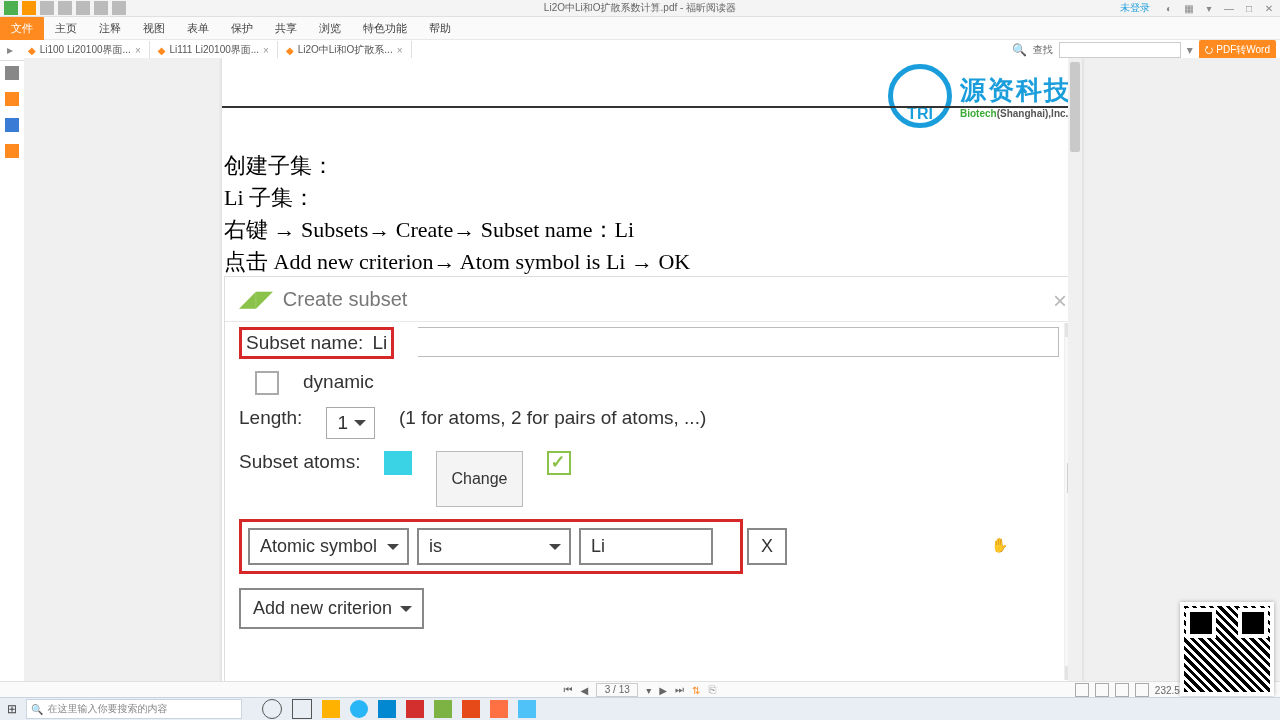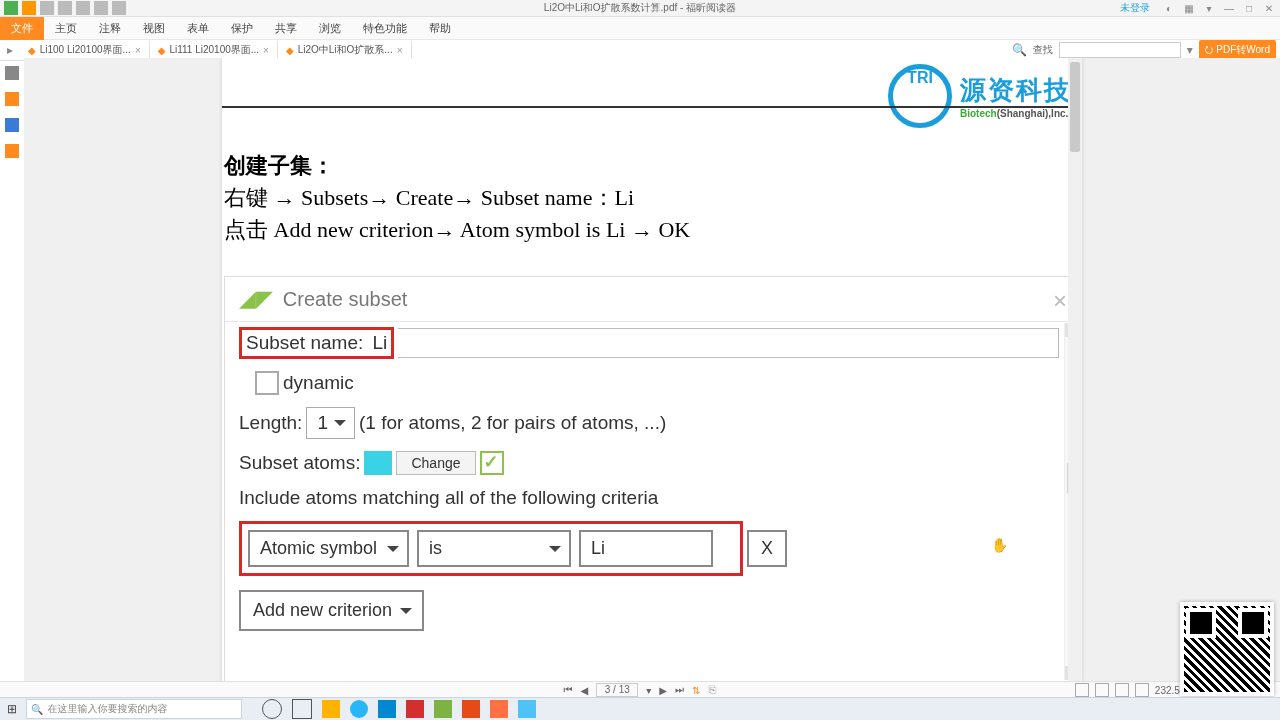--- a/index.html
+++ b/index.html
@@ -28,54 +28,54 @@
 .sidestrip{position:absolute;left:0;top:60px;width:24px;display:flex;flex-direction:column;gap:12px;align-items:center;padding-top:6px}
 .sidestrip .sq{width:14px;height:14px}
 
 
 .viewport{position:absolute;left:24px;right:0;top:58px;bottom:38px;background:#f0f0f0;overflow:hidden}
 .page{position:absolute;left:50%;transform:translateX(-50%);top:0;width:860px;background:#fff;height:100%;box-shadow:0 0 4px rgba(0,0,0,.15)}
 .page-inner{padding:0 40px 0 0;position:relative}
 
 
 .logo-wrap{position:absolute;right:10px;top:6px;display:flex;align-items:center;gap:8px}
-.logo-circ{width:54px;height:54px;border:5px solid #1a9edb;border-radius:50%;display:flex;align-items:flex-start;justify-content:center;font-weight:bold;color:#1a9edb;font-size:16px;position:relative;background:#fff}
+.logo-circ{width:54px;height:54px;border:5px solid #1a9edb;border-radius:50%;display:flex;align-items:flex-end;justify-content:center;font-weight:bold;color:#1a9edb;font-size:16px;position:relative;background:#fff}
 .logo-txt{display:flex;flex-direction:column}
 .logo-cn{font-size:26px;font-weight:bold;color:#1a9edb;letter-spacing:2px}
 .logo-en{font-size:10px;font-weight:bold}
 .logo-en .g{color:#3aaa35}
 .logo-en .r{color:#555}
 .head-hr{position:absolute;left:0;right:10px;top:48px;border-top:2px solid #333}
 
 
 .body-text{position:absolute;left:2px;top:92px;font-family:SimSun,"Songti SC",serif;font-size:22px;line-height:32px;color:#000}
 .body-text p{margin:0}
-.bold{font-weight:bold}
+.bold{font-weight:normal}
 .arrow{font-weight:bold}
 
 
 .embed{position:absolute;left:2px;top:218px;width:856px;height:405px;border:1px solid #ddd;background:#fff}
 .embed .ewin-title{height:44px;border-bottom:1px solid #e8e8e8;display:flex;align-items:center;padding:0 14px;color:#777;font-size:20px;gap:10px}
 .eclose{position:absolute;right:14px;top:10px;font-size:24px;color:#bbb}
 .embed-scroll{position:absolute;right:2px;top:46px;bottom:2px;width:14px;background:#f7f7f7;border-left:1px solid #eee}
 .embed-scroll .up,.embed-scroll .dn{position:absolute;left:0;right:0;height:14px;background:#e3e3e3;font-size:10px;text-align:center;line-height:14px;color:#555}
 .embed-scroll .up{top:0}.embed-scroll .dn{bottom:0}
 .embed-scroll .thumb{position:absolute;left:2px;right:2px;top:140px;height:30px;background:#d0d0d0}
 
 .form{position:absolute;left:14px;right:22px;top:50px;font-size:19px;color:#333}
-.row{display:flex;align-items:center;margin-bottom:12px;gap:4px}
+.row{display:flex;align-items:flex-start;margin-bottom:12px;gap:24px}
 .redbox{border:3px solid #d62828;padding:2px 4px}
 .inp-long{flex:1;height:28px;border:1px solid #bbb;border-left:none;padding-left:6px}
 .chk{width:20px;height:20px;border:2px solid #aaa;display:inline-block}
 .chk.green{border-color:#8bc34a;position:relative}
 .chk.green:after{content:"✓";color:#8bc34a;position:absolute;left:2px;top:-2px;font-size:18px;font-weight:bold}
 .sel{border:1px solid #aaa;padding:4px 26px 4px 10px;position:relative;background:#fff}
 .sel:after{content:"";position:absolute;right:8px;top:50%;margin-top:-3px;border:6px solid transparent;border-top-color:#444}
 .color-sw{width:28px;height:24px;background:#39d3e5;display:inline-block}
-.btn-chg{border:1px solid #bbb;background:#f4f4f4;padding:3px 14px;font-size:14px}
+.btn-chg{border:1px solid #bbb;background:#f4f4f4;padding:18px 14px;font-size:16px}
 .crit-group{border:3px solid #d62828;padding:6px;display:flex;gap:8px;align-items:center;width:486px}
 .crit-sel{border:2px solid #888;padding:6px 30px 6px 10px;position:relative;background:#fff;font-size:18px}
 .crit-sel:after{content:"";position:absolute;right:8px;top:50%;margin-top:-3px;border:6px solid transparent;border-top-color:#444}
 .crit-inp{border:2px solid #888;padding:6px 10px;width:110px;font-size:18px}
 .crit-x{border:2px solid #888;padding:6px 12px;font-size:18px;margin-left:4px}
 .addcrit{border:2px solid #888;padding:8px 30px 8px 12px;position:relative;font-size:18px;display:inline-block;margin-top:14px}
 .addcrit:after{content:"";position:absolute;right:10px;top:50%;margin-top:-3px;border:6px solid transparent;border-top-color:#444}
 .hand{position:absolute;right:50px;top:210px;font-size:14px;color:#888}
 
 
@@ -181,20 +181,21 @@
           </div>
         <div class="logo-txt">
           <span class="logo-cn">源资科技</span>
           <span class="logo-en"><span class="g">Biotech</span><span class="r">(Shanghai),Inc.</span></span>
         </div>
       </div>
       <div class="head-hr"></div>
 
       <div class="body-text">
         <p class="bold">创建子集：</p>
+        <p class="bold">Li 子集：</p>
         <p><span>右键 </span><span class="arrow">→</span><span> Subsets</span><span class="arrow">→</span><span> Create</span><span class="arrow">→</span><span> Subset name：Li</span></p>
         <p><span>点击 Add new criterion</span><span class="arrow">→</span><span> Atom symbol is Li </span><span class="arrow">→</span><span> OK</span></p>
       </div>
 
       <div class="embed">
         <div class="ewin-title">
           <span style="color:#8bc34a;font-size:22px">◢◤</span>
           <span>Create subset</span>
         </div>
         <span class="eclose">×</span>
@@ -219,23 +220,20 @@
           <div class="row">
             <span>Length:</span>
             <span class="sel"><span>1</span></span>
             <span style="color:#333">(1 for atoms, 2 for pairs of atoms, ...)</span>
           </div>
           <div class="row">
             <span>Subset atoms:</span>
             <span class="color-sw"></span>
             <span class="btn-chg">Change</span>
             <span class="chk green"></span>
-          </div>
-          <div class="row">
-            <span>Include atoms matching all of the following criteria</span>
           </div>
           <div style="display:flex;align-items:center">
             <div class="crit-group">
               <span class="crit-sel"><span>Atomic symbol</span></span>
               <span class="crit-sel" style="width:110px"><span>is</span></span>
               <span class="crit-inp">Li</span>
             </div>
             <span class="crit-x">X</span>
           </div>
           <span class="addcrit"><span>Add new criterion</span></span>

